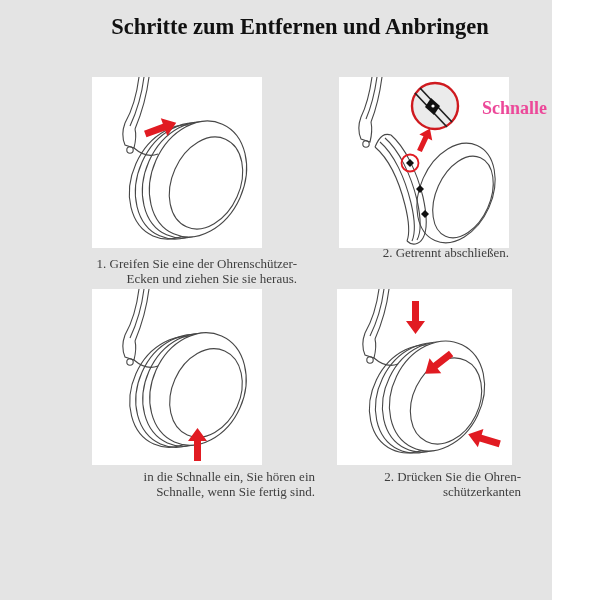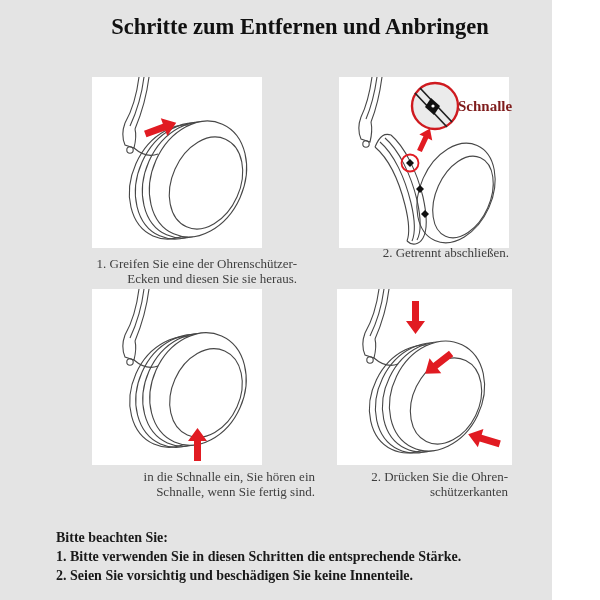--- a/index.html
+++ b/index.html
@@ -18,22 +18,23 @@
     position:absolute;background:#fff;
   }
   .panel svg{display:block;width:100%;height:100%;}
   .caption{
     position:absolute;text-align:right;
     font-size:13px;line-height:14.5px;color:#3e3e3e;
   }
   .caption div{white-space:nowrap;}
   .callout-label{
     position:absolute;left:119px;top:21px;
-    font-size:15px;font-weight:700;color:#7f1d1d;
+    font-size:18px;font-weight:700;color:#ec4899;
     white-space:nowrap;
+    padding-left:24px;
   }
   .notes{
     position:absolute;left:56px;top:528px;width:520px;
     font-size:14px;font-weight:700;color:#1a1a1a;line-height:19px;
   }
   .notes div{margin:0;}
 </style>
 </head>
 <body>
 
@@ -154,36 +155,31 @@
       <g fill="#e11b22" stroke="none">
         <polygon transform="translate(88,12) rotate(90)" points="0,6 20,6 20,0 33,9.5 20,19 20,13 0,13"></polygon>
         <polygon transform="translate(120,72) rotate(142)" points="0,6 20,6 20,0 33,9.5 20,19 20,13 0,13"></polygon>
         <polygon transform="translate(160,164) rotate(197)" points="0,6 20,6 20,0 33,9.5 20,19 20,13 0,13"></polygon>
       </g>
     </svg>
   </div>
 
   <div class="caption" style="left:57px;top:257px;width:240px;">
     <div>1. Greifen Sie eine der Ohrenschützer-</div>
-    <div>Ecken und diesen Sie sie heraus.</div>
+    <div>Ecken und ziehen Sie sie heraus.</div>
   </div>
 
   <div class="caption" style="left:339px;top:246px;width:170px;">
     <div>2. Getrennt abschließen.</div>
   </div>
 
   <div class="caption" style="left:40px;top:470px;width:275px;">
     <div>in die Schnalle ein, Sie hören ein</div>
     <div>Schnalle, wenn Sie fertig sind.</div>
   </div>
 
-  <div class="caption" style="left:343px;top:470px;width:165px;">
+  <div class="caption" style="left:356px;top:470px;width:165px;">
     <div>2. Drücken Sie die Ohren-</div>
     <div>schützerkanten</div>
   </div>
 
-  <div class="notes">
-    <div>Bitte beachten Sie:</div>
-    <div>1. Bitte verwenden Sie in diesen Schritten die entsprechende Stärke.</div>
-    <div>2. Seien Sie vorsichtig und beschädigen Sie keine Innenteile.</div>
-  </div>
 
 </div>
 
 </body></html>

